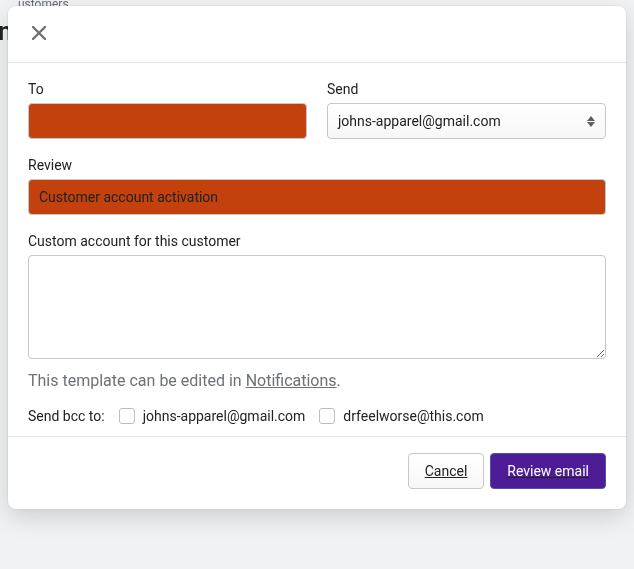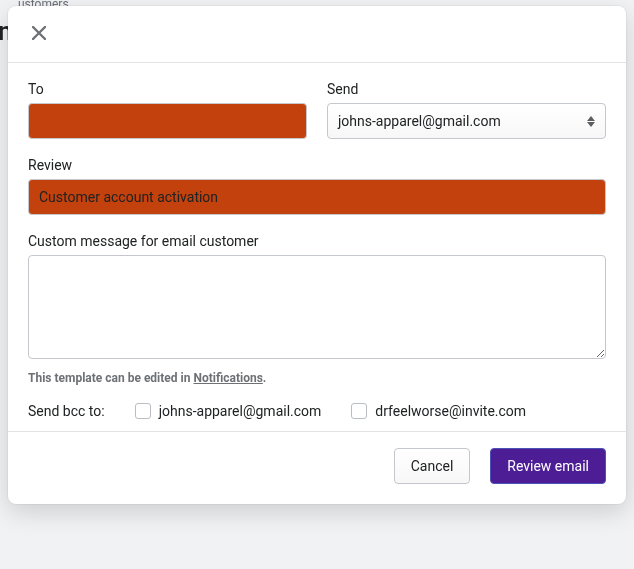--- a/index.html
+++ b/index.html
@@ -107,55 +107,55 @@
       border-radius: 4px;
       min-height: 104px;
       padding: 8px 10px;
       font-size: 14px;
       font-family: inherit;
       resize: both;
       color:#202223;
       background:#fff;
     }
     .hint {
-      font-size: 12px;
+      font-size: 16px;
       color: #6d7175;
       margin: 12px 0 18px 0;
-      font-weight: bold;
     }
     .hint a {
       color: #6d7175;
       text-decoration: underline;
       cursor: pointer;
     }
     .bcc-row {
       display:flex;
       align-items:center;
-      gap: 30px;
+      gap: 14px;
       font-size: 14px;
       color:#202223;
       margin-bottom: 4px;
     }
     .bcc-item {
       display:flex; align-items:center; gap:8px;
     }
     .chk {
       width:16px; height:16px;
       border:1px solid #babec3;
       border-radius:3px;
       background:#fff;
       cursor:pointer;
       display:inline-block;
     }
     .modal-footer {
       border-top: 1px solid #e1e3e5;
       padding: 16px 20px 20px 20px;
       display:flex;
       justify-content:flex-end;
-      gap: 20px;
+      gap: 6px;
+      text-decoration: underline;
     }
     .btn {
       font-size: 14px;
       border-radius: 4px;
       padding: 9px 16px;
       cursor: pointer;
       font-family: inherit;
     }
     .btn-secondary {
       background: linear-gradient(#ffffff, #f7f7f8);
@@ -208,37 +208,37 @@
         </div>
       </div>
     </div>
 
     <div class="col" style="margin-bottom:18px;">
       <label class="label">Review</label>
       <input class="input" type="text" value="Customer account activation" style="">
     </div>
 
     <div class="col" style="margin-bottom:8px;">
-      <label class="label">Custom message for email customer</label>
+      <label class="label">Custom account for this customer</label>
       <textarea class="textarea" style=""></textarea>
     </div>
 
     <p class="hint">
       <span>This template can be edited in </span><a>Notifications</a><span>.</span>
     </p>
 
     <div class="bcc-row">
       <span>Send bcc to:</span>
       <label class="bcc-item">
         <span class="chk"></span>
         <span>johns-apparel@gmail.com</span>
       </label>
       <label class="bcc-item">
         <span class="chk"></span>
-        <span>drfeelworse@invite.com</span>
+        <span>drfeelworse@this.com</span>
       </label>
     </div>
 
   </div>
 
   <div class="modal-footer">
     <button class="btn btn-secondary">Cancel</button>
     <button class="btn btn-primary">Review email</button>
   </div>
 

